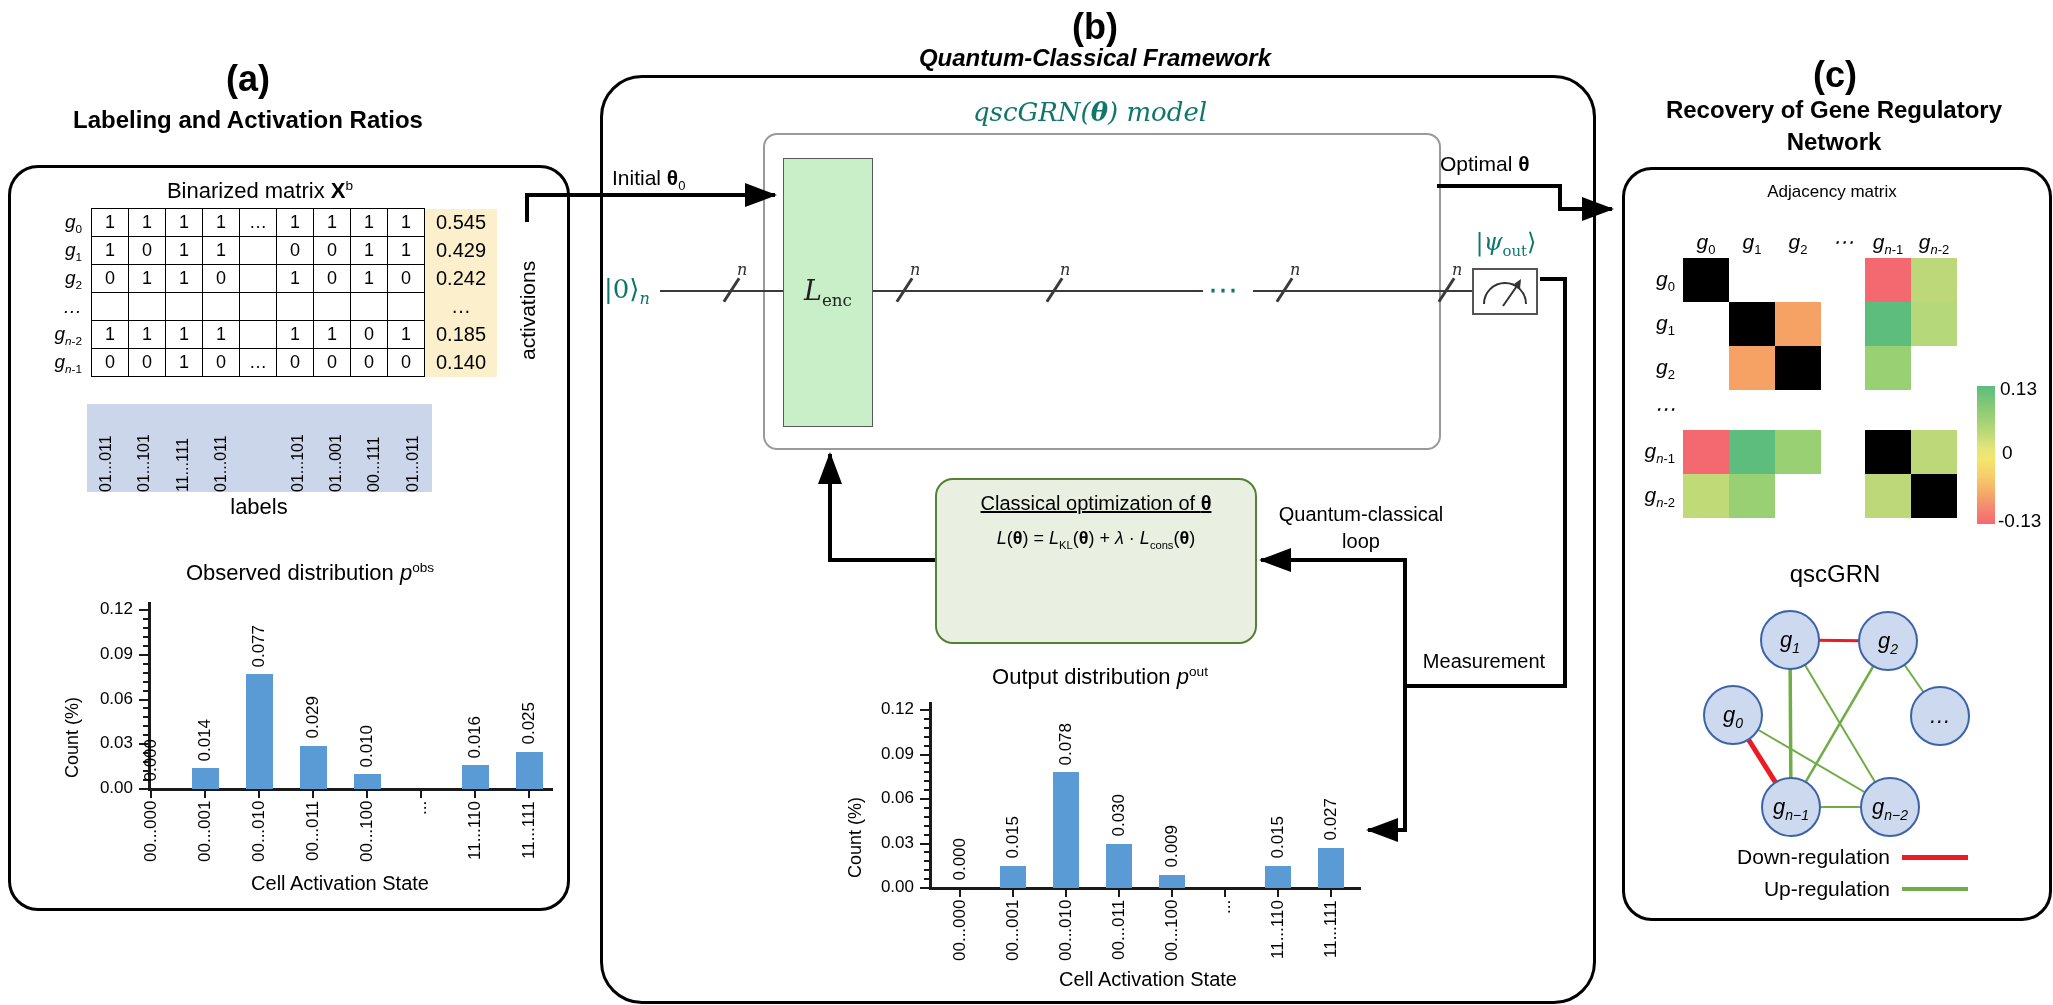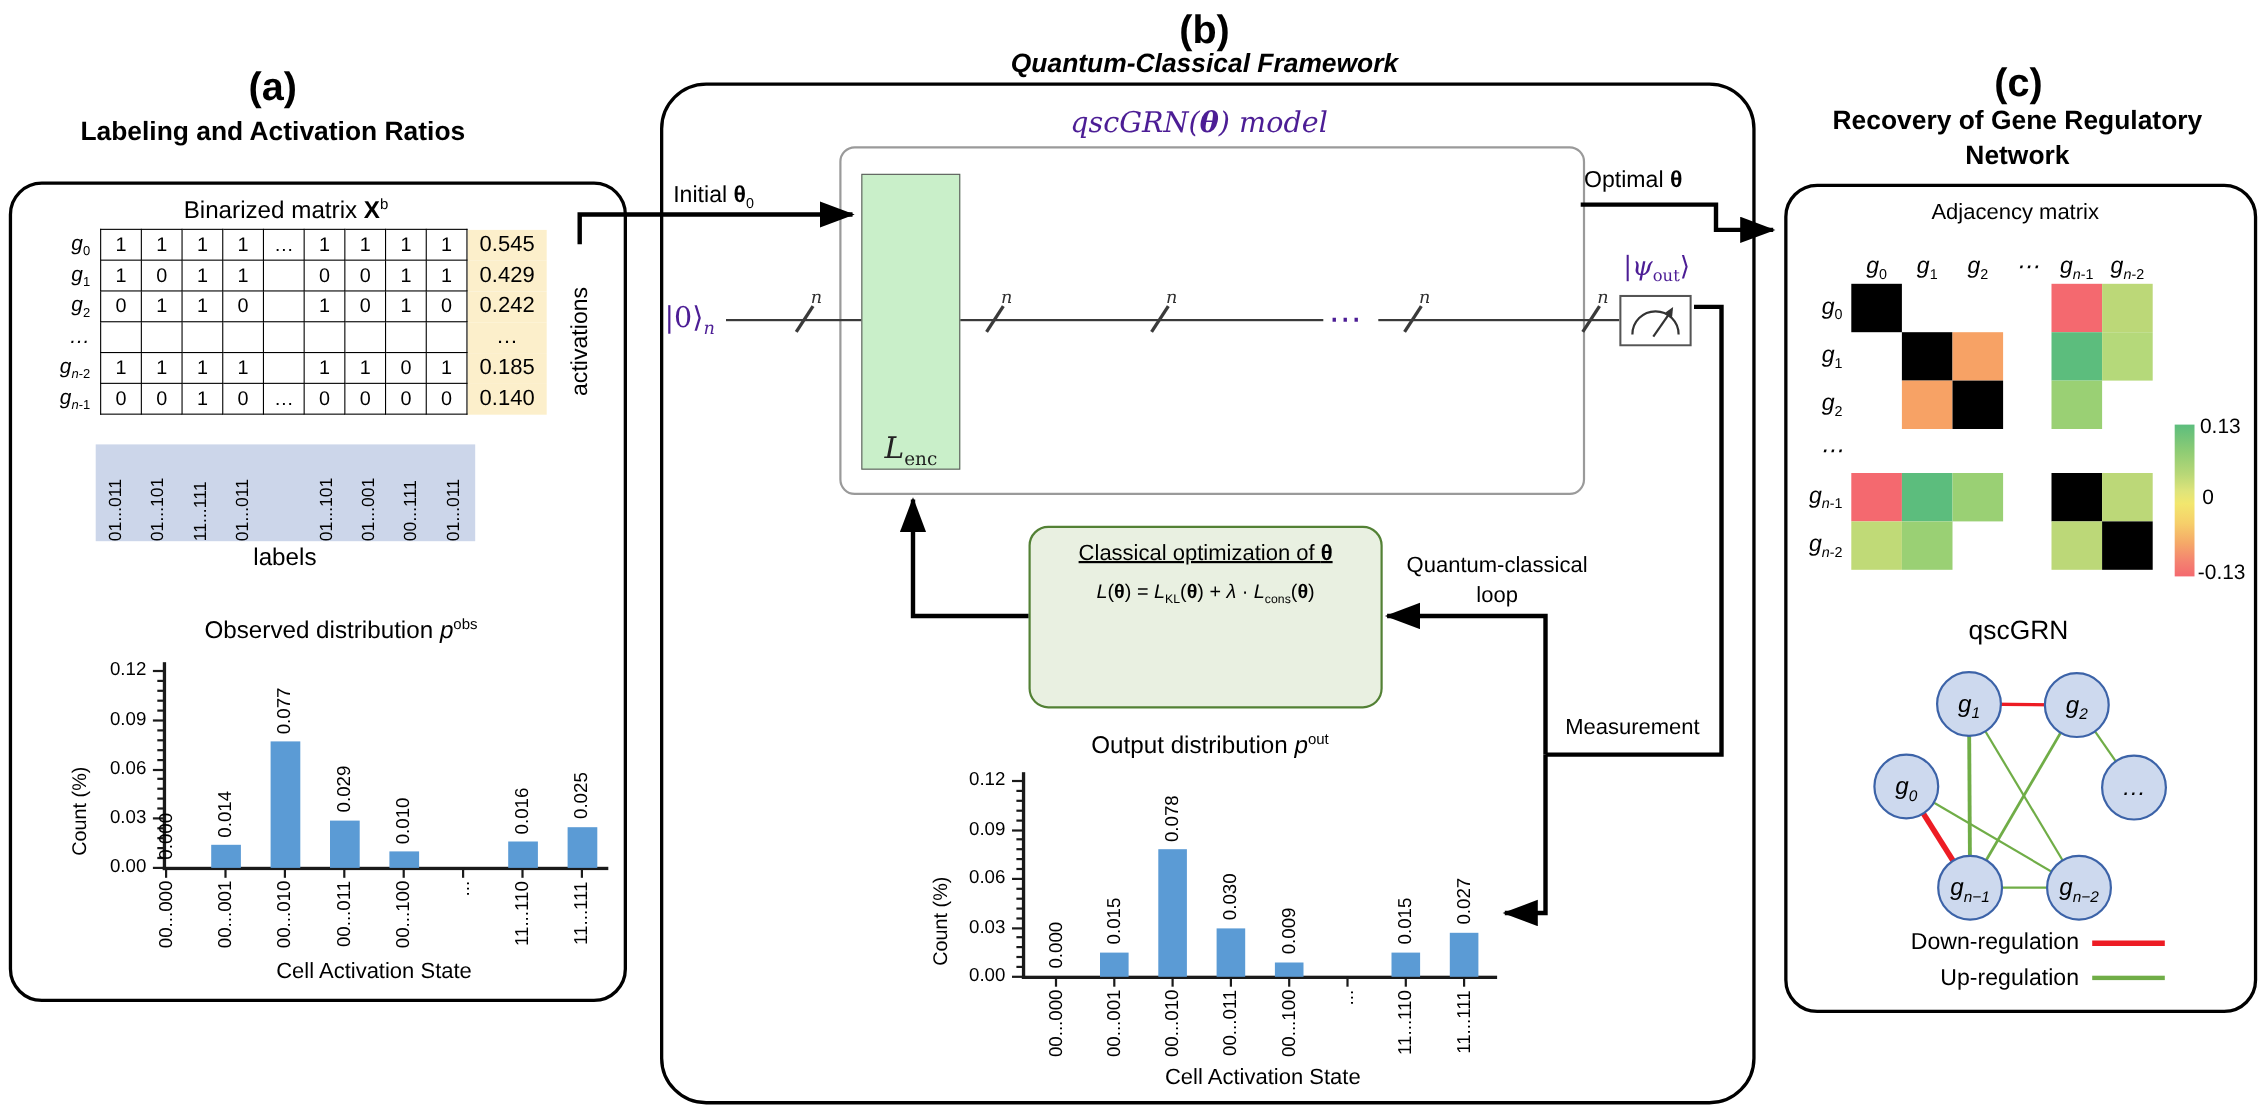--- a/index.html
+++ b/index.html
@@ -3,21 +3,21 @@
 <meta charset="utf-8">
 <style>
   html,body{margin:0;padding:0;background:#fff;}
   #page{position:relative;width:2053px;height:1005px;background:#fff;overflow:hidden;
         font-family:"Liberation Sans",sans-serif;color:#000;}
   .abs{position:absolute;}
   .panel{position:absolute;background:#fff;border:3.5px solid #000;}
   .ptag{position:absolute;font-weight:bold;font-size:36px;text-align:center;}
   .ptitle{position:absolute;font-weight:bold;font-size:24px;text-align:center;line-height:1.15;}
   .center{text-align:center;}
-  .serif{font-family:"DejaVu Serif",serif;color:#4c1d95;}
+  .serif{font-family:"DejaVu Serif",serif;color:#0f766e;}
   .ital{font-style:italic;}
   .rot{writing-mode:vertical-rl;transform:rotate(180deg);}
   sub{font-size:62%;font-style:normal;}
   sup{font-size:62%;}
   
   table.binmat{border-collapse:collapse;position:absolute;left:24px;top:208px;}
   table.binmat td{width:36px;height:27px;border:1.8px solid #000;text-align:center;
                   font-size:18px;padding:0;background:#fff;}
   table.binmat td.rlab{border:none;width:58px;font-size:19px;font-style:italic;
                        text-align:right;padding-right:9px;background:transparent;}
@@ -32,21 +32,21 @@
   .bar{position:absolute;}
   .vlabel{position:absolute;writing-mode:vertical-rl;transform:rotate(180deg);
           font-size:17px;line-height:20px;width:20px;text-align:left;}
   .catlabel{position:absolute;writing-mode:vertical-rl;transform:rotate(180deg);
             font-size:17px;line-height:20px;width:20px;text-align:right;}
   .ytick{position:absolute;background:#1a1a1a;}
   .ylabeltxt{position:absolute;font-size:17px;width:62px;text-align:right;}
   .charttitle{position:absolute;font-size:22px;text-align:center;width:300px;}
   .axlabel{position:absolute;font-size:20px;text-align:center;width:300px;}
   
-  .layer{position:absolute;border:1.6px solid #5a5a5a;display:flex;align-items:flex-end;justify-content:center;}
+  .layer{position:absolute;border:1.6px solid #5a5a5a;display:flex;align-items:center;justify-content:center;}
   .layer-label{font-family:"DejaVu Serif",serif;font-style:italic;font-size:27px;color:#222;}
   .wire{position:absolute;height:2px;background:#3a3a3a;}
   .slash{position:absolute;width:3px;height:28px;background:#3a3a3a;transform:rotate(33deg);}
   .slashn{position:absolute;font-family:"DejaVu Serif",serif;font-style:italic;font-size:16px;color:#2e2e2e;}
   #model-box{position:absolute;border:2px solid #9a9a9a;border-radius:14px;background:transparent;}
   #opt-box{position:absolute;background:#e9f0e1;border:2.5px solid #538135;border-radius:18px;}
   .optline{position:absolute;width:100%;text-align:center;font-size:18px;}
   .frac{display:inline-flex;flex-direction:column;align-items:center;vertical-align:middle;margin-left:7px;}
   .frac .num{border-bottom:1.6px solid #000;padding:0 5px 2px;}
   .frac .den{padding-top:1px;}
@@ -211,21 +211,21 @@
 
   <div class="charttitle z2" style="left:950px;top:664px;">Output distribution <i>p</i><sup>out</sup></div>
   <div class="rot abs z2" style="left:845px;top:738px;height:140px;font-size:18px;">Count (%)</div>
   <div class="axlabel z2" style="left:998px;top:968px;">Cell Activation State</div>
 
   <div class="ptag" style="left:1735px;top:54px;width:200px;">(c)</div>
   <div class="ptitle" style="left:1658px;top:96px;width:352px;">Recovery of Gene Regulatory</div>
   <div class="ptitle" style="left:1658px;top:128px;width:352px;">Network</div>
   <div class="panel" style="left:1622px;top:167px;width:424px;height:748px;border-radius:30px;"></div>
 
-  <div class="abs center z2" style="left:1672px;top:182px;width:320px;font-size:20px;">Adjacency matrix</div>
+  <div class="abs center z2" style="left:1672px;top:182px;width:320px;font-size:17px;">Adjacency matrix</div>
   <div id="heatmap"></div>
 
   <div id="colorbar" class="z2" style="left:1977px;top:386px;"></div>
   <div class="cblab z2" style="left:2000px;top:378px;">0.13</div>
   <div class="cblab z2" style="left:2002px;top:442px;">0</div>
   <div class="cblab z2" style="left:1998px;top:510px;">-0.13</div>
 
   <div class="abs center z2" style="left:1735px;top:560px;width:200px;font-size:24px;">qscGRN</div>
   <div id="legend"></div>
 

